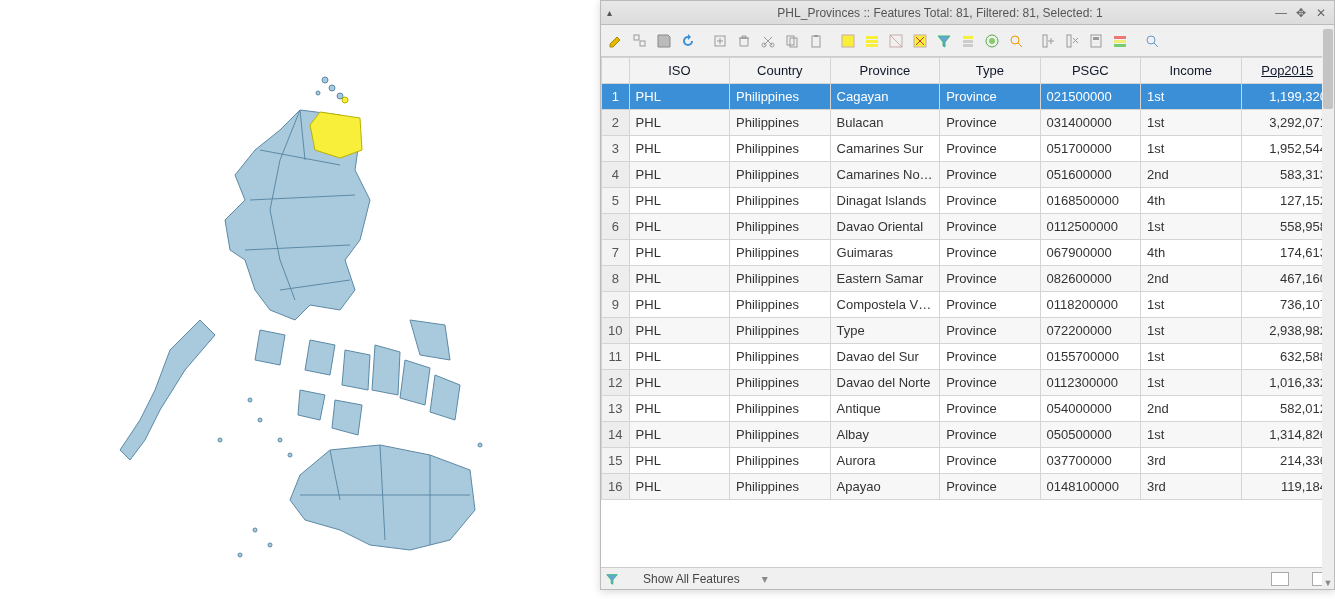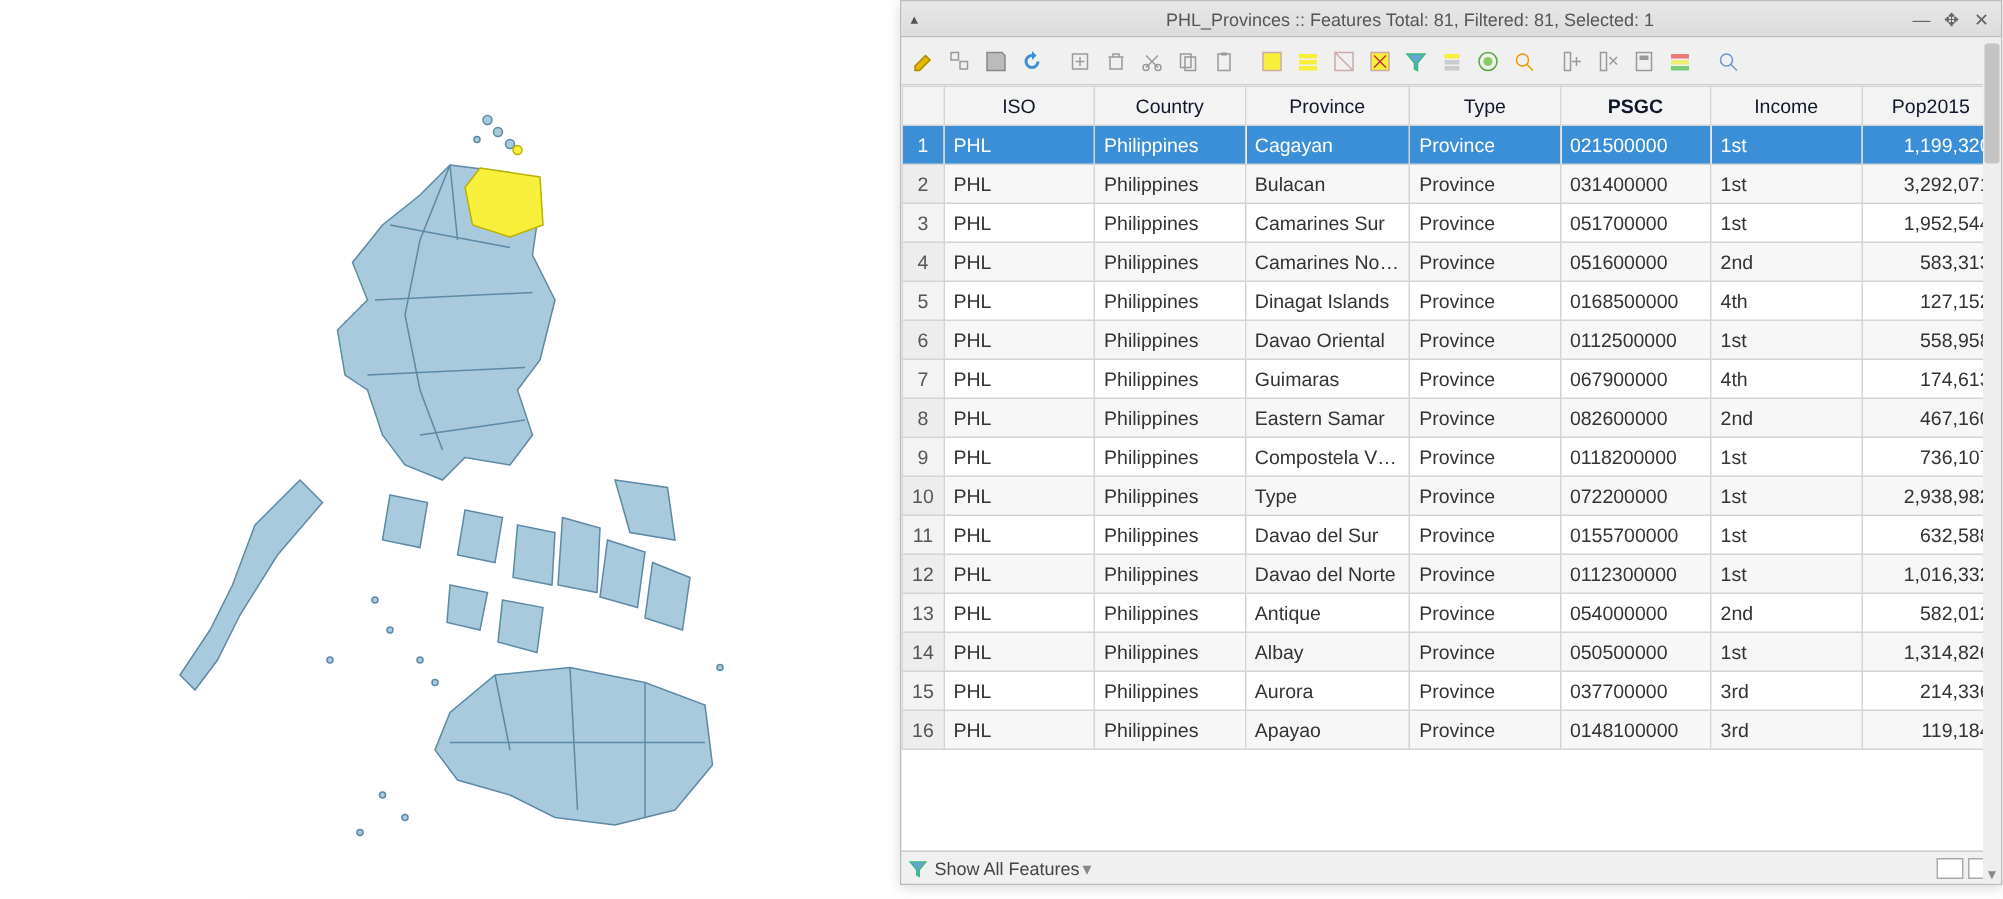--- a/index.html
+++ b/index.html
@@ -32,26 +32,26 @@
 tr.selected td { background: #3b8fd6; color: #fff; }
 tr.selected td.rownum { background: #3b8fd6; color: #fff; }
 tr.even td { background: #f7f7f7; }
 tr.even td.rownum { background: #ededed; }
 
 
 .col-iso { width: 100px; }
 .col-country { width: 100px; }
 .col-province { width: 100px; }
 .col-type { width: 100px; margin-left: 32px; }
-.col-psgc { width: 100px; font-weight: bold; }
+.col-psgc { width: 100px; }
 .col-income { width: 100px; }
-.col-pop { width: 92px; }
-
-
-.bottombar { height: 22px; background: #f0f0f0; border-top: 1px solid #ccc; display: flex; align-items: center; padding: 0 4px; font-size: 12px; color: #444; }
+.col-pop { width: 92px; text-decoration: underline; }
+
+
+.bottombar { height: 22px; background: #f0f0f0; border-top: 1px solid #ccc; display: flex; align-items: center; padding: 0 4px; font-size: 12px; color: #444; gap: 20px; }
 .bottombar .filter-icon { width: 14px; height: 14px; margin-right: 4px; }
 .bottombar .dd { margin-left: 2px; color: #888; }
 .bottombar .flex { flex: 1; }
 .bottombar .view-btn { width: 18px; height: 14px; border: 1px solid #aaa; margin-left: 3px; background: #fff; cursor: pointer; }
 
 
 .sb-vert { position: absolute; right: 0; top: 24px; bottom: 0; width: 12px; background: #eee; }
 .sb-vert .thumb { position: absolute; left: 1px; right: 1px; top: 4px; height: 80px; background: #c4c4c4; border-radius: 2px; }
 .sb-up, .sb-down { position: absolute; left: 0; right: 0; height: 12px; display: flex; align-items: center; justify-content: center; color: #888; font-size: 9px; }
 .sb-up { top: 0; } .sb-down { bottom: 0; }

